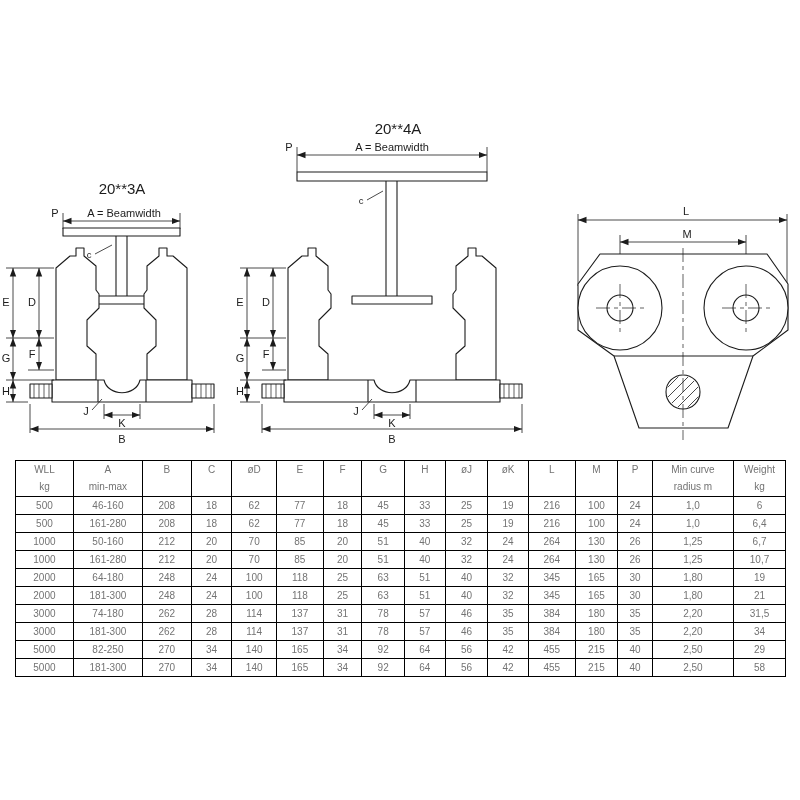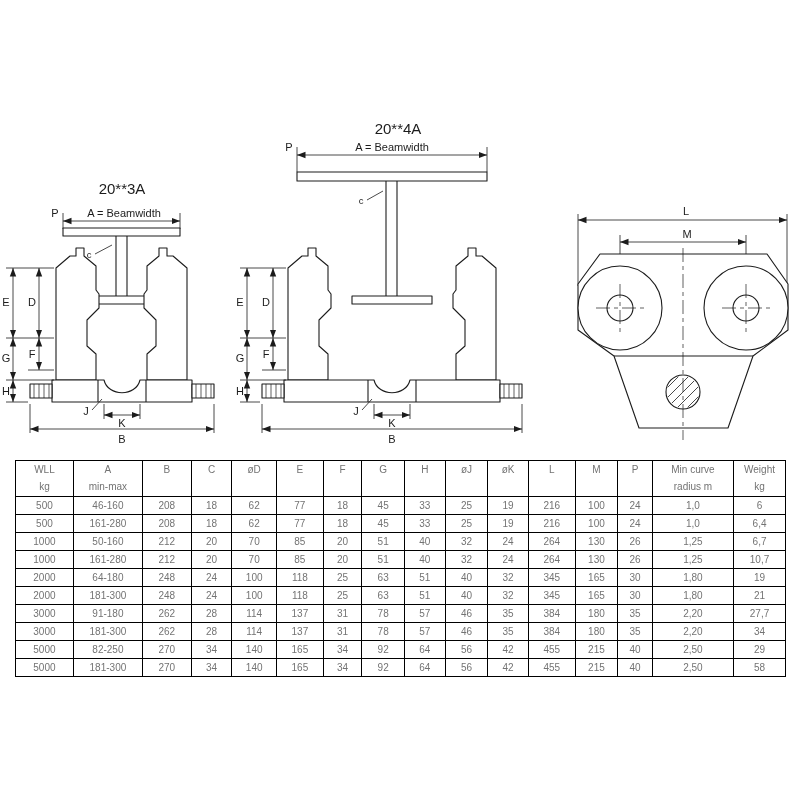--- a/index.html
+++ b/index.html
@@ -419,35 +419,35 @@
           <td>40</td>
           <td>32</td>
           <td>345</td>
           <td>165</td>
           <td>30</td>
           <td>1,80</td>
           <td>21</td>
         </tr>
         <tr>
           <td>3000</td>
-          <td>91-180</td>
+          <td>74-180</td>
           <td>262</td>
           <td>28</td>
           <td>114</td>
           <td>137</td>
           <td>31</td>
           <td>78</td>
           <td>57</td>
           <td>46</td>
           <td>35</td>
           <td>384</td>
           <td>180</td>
           <td>35</td>
           <td>2,20</td>
-          <td>27,7</td>
+          <td>31,5</td>
         </tr>
         <tr>
           <td>3000</td>
           <td>181-300</td>
           <td>262</td>
           <td>28</td>
           <td>114</td>
           <td>137</td>
           <td>31</td>
           <td>78</td>

